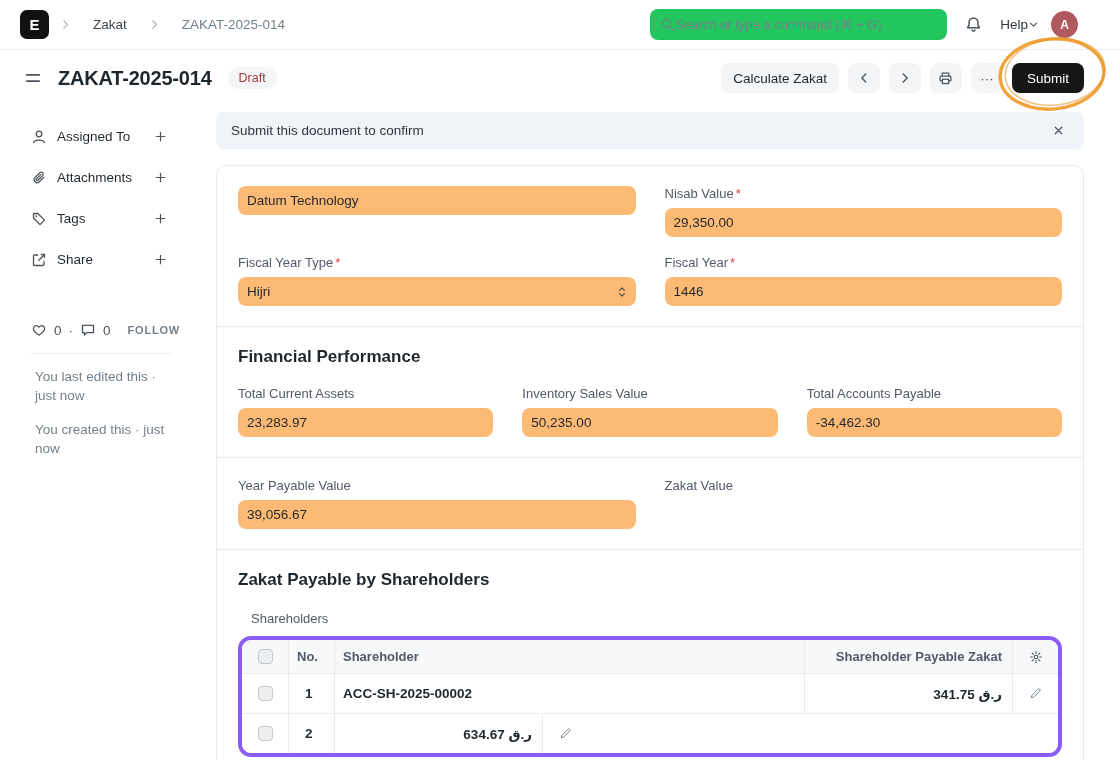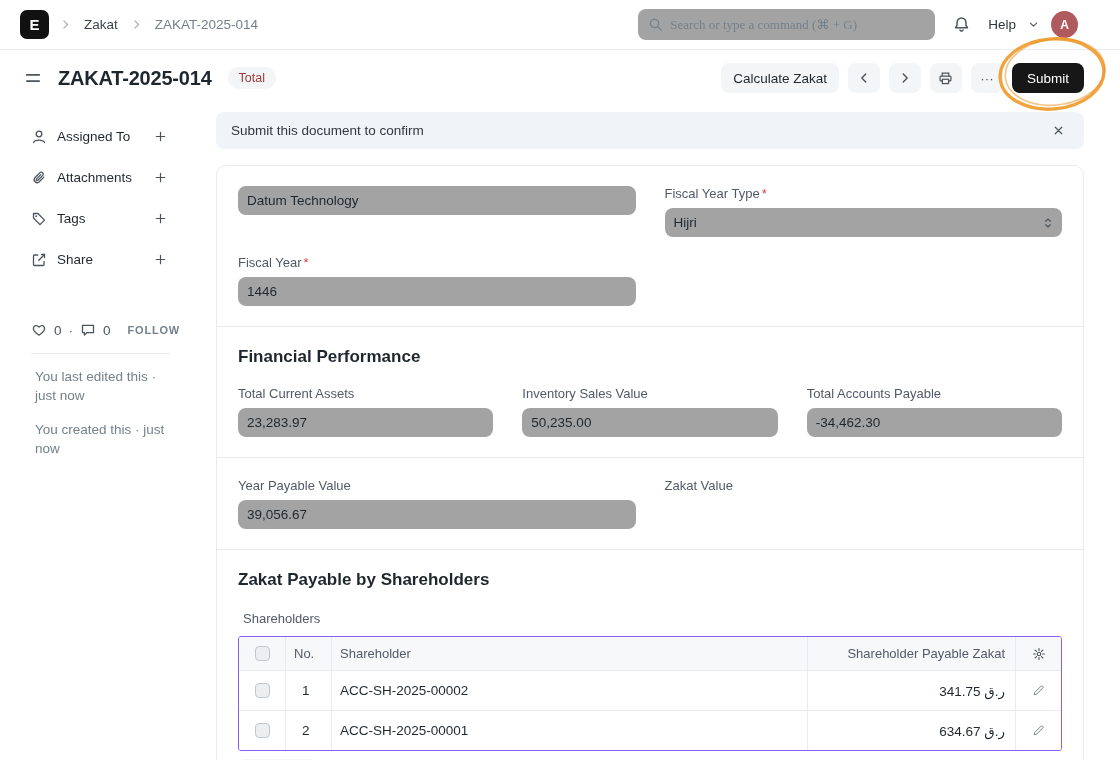--- a/index.html
+++ b/index.html
@@ -3,30 +3,30 @@
 <meta charset="utf-8">
 <style>
   * { box-sizing: border-box; margin: 0; padding: 0; }
   html,body { background:#fff; }
   body { font-family: "Liberation Sans","DejaVu Sans",sans-serif; color:#1f272e; }
   .app { position:relative; width:1120px; height:760px; overflow:hidden; background:#fff; }
 
   
   .navbar { height:50px; border-bottom:1px solid #ebeef0; display:flex; align-items:center; padding:0 42px 0 20px; }
   .logo { width:29px; height:29px; background:#111; border-radius:7px; color:#fff; font-weight:700; font-size:15px; display:flex; align-items:center; justify-content:center; flex-shrink:0; cursor:pointer; }
-  .breadcrumbs { display:flex; align-items:center; gap:12px; margin-left:10px; font-size:13.5px; }
+  .breadcrumbs { display:flex; align-items:center; gap:21px; margin-left:10px; font-size:13.5px; }
   .crumb-parent { color:#3b444b; cursor:pointer; }
   .crumb-current { color:#74808b; }
   .chev { display:flex; align-items:center; color:#a9b1b7; }
-  .nav-search { margin-left:auto; width:297px; height:31px; background:#a3a3a3; border-radius:8px; display:flex; align-items:center; gap:7px; padding:0 10px;font-family:Liberation Serif, serif; }
+  .nav-search { margin-left:auto; width:297px; height:31px; background:#22c55e; border-radius:8px; display:flex; align-items:center; gap:0; padding:0 10px; }
   .nav-search input { flex:1; border:none; background:transparent; outline:none; font-size:13px; color:#495058; font-family:inherit; }
   .nav-search input::placeholder { color:#74808b; }
   .icon-btn { background:none; border:none; display:flex; align-items:center; justify-content:center; cursor:pointer; color:#4c545b; padding:4px; }
   .nav-bell { margin-left:14px; }
-  .help-btn { margin-left:14px; display:flex; align-items:center; gap:12px; background:none; border:none; font-family:inherit; font-size:13.5px; color:#30373e; cursor:pointer;justify-content:center; }
+  .help-btn { margin-left:14px; display:flex; align-items:center; gap:0; background:none; border:none; font-family:inherit; font-size:13.5px; color:#30373e; cursor:pointer;justify-content:center; }
   .avatar { margin-left:12px; width:27px; height:27px; border-radius:50%; background:#b05a5f; color:#fff; font-size:12px; font-weight:700; display:flex; align-items:center; justify-content:center; cursor:pointer; }
 
   
   .page-header { display:flex; align-items:center; gap:10px; padding:13px 36px 11px 20px; }
   .sidebar-toggle { color:#4c545b; }
   .page-title { font-size:20px; font-weight:700; letter-spacing:-0.2px; margin-left:2px; }
   .badge { background:#f4f5f6; color:#a03a3a; font-size:12.5px; padding:4px 11px; border-radius:999px; margin-left:6px; }
   .header-actions { margin-left:auto; display:flex; align-items:center; gap:9px; }
   .btn { height:30px; border:none; border-radius:8px; background:#f4f5f6; color:#1f272e; font-size:13.5px; padding:0 12px; font-family:inherit; cursor:pointer; display:flex; align-items:center; justify-content:center; }
   .btn-sq { width:32px; padding:0; color:#4c545b; }
@@ -46,29 +46,29 @@
   .main { flex:1; }
   .banner { background:#f0f4f8; border-radius:8px; height:37px; display:flex; align-items:center; padding:8px 15px; font-size:13.5px; color:#30373e; }
   .banner .close { margin-left:auto; }
   .card { margin-top:16px; border:1px solid #e8ebee; border-radius:10px; background:#fff; }
   .section { padding:20px 21px; }
   .section + .section { border-top:1px solid #e8ebee; }
   .grid-2 { display:grid; grid-template-columns:1fr 1fr; column-gap:29px; row-gap:18px; }
   .grid-3 { display:grid; grid-template-columns:1fr 1fr 1fr; column-gap:29px; }
   .field label { display:block; font-size:13px; color:#525968; margin-bottom:7px; }
   .asterisk { color:#e03e3e; margin-left:2px; }
-  .control { width:100%; height:29px; background:#a3a3a3; border:none; border-radius:8px; padding:0 9px; font-size:13.5px; color:#1f272e; font-family:inherit; outline:none; }
+  .control { width:100%; height:29px; background:#fdba74; border:none; border-radius:8px; padding:0 9px; font-size:13.5px; color:#1f272e; font-family:inherit; outline:none; }
   .select-wrap { position:relative; }
   .select-wrap .updown { position:absolute; right:7px; top:50%; transform:translateY(-50%); pointer-events:none; color:#4c545b; display:flex; }
   .section-title { font-size:17px; font-weight:700; color:#1f272e; }
   .section-title.mb { margin-bottom:19px; }
-  .grid-label { font-size:13px; color:#525968; margin:21px 5px 10px; }
+  .grid-label { font-size:13px; color:#525968; margin:21px 13px 10px; }
 
   
-  .grid-table { border:1px solid #8b5cf6; border-radius:3px; overflow:hidden; }
+  .grid-table { border:4px solid #8b5cf6; border-radius:13px; overflow:hidden;font-weight:bold; }
   .t-row { display:flex; align-items:stretch; background:#fff; }
   .t-head { background:#f7f8fa; height:33px; color:#525968; font-size:13px; }
   .t-body { height:40px; border-top:1px solid #e9ecee; font-size:13.5px; }
   .cell { display:flex; align-items:center; padding:0 8px; }
   .cell + .cell { border-left:1px solid #e9ecee; }
   .c-check { width:46px; justify-content:center; }
   .c-no { width:46px; }
   .t-body .c-no { padding-left:16px; }
   .c-sh { flex:1; }
   .c-pay { width:208px; justify-content:flex-end; padding-right:10px; }
@@ -136,21 +136,21 @@
 
   <div class="page-header">
     <button class="icon-btn sidebar-toggle">
       <span>
           <svg width="18" height="18" viewBox="0 0 16 16">
             <path d="M2.5 5.3h11M2.5 10.7h11" fill="none" stroke="currentColor" stroke-width="1.5" stroke-linecap="round"></path>
           </svg>
         </span>
     </button>
     <h1 class="page-title">ZAKAT-2025-014</h1>
-    <span class="badge">Total</span>
+    <span class="badge">Draft</span>
     <div class="header-actions">
       <button class="btn">Calculate Zakat</button>
       <button class="btn btn-sq">
         <span>
             <svg width="14" height="14" viewBox="0 0 16 16">
               <path d="M10 3.5L5.5 8l4.5 4.5" fill="none" stroke="currentColor" stroke-width="1.6" stroke-linecap="round" stroke-linejoin="round"></path>
             </svg>
           </span>
       </button>
       <button class="btn btn-sq">
@@ -273,20 +273,24 @@
             </span>
           </span>
       </div>
 
       <div class="card">
 
         <div class="section">
           <div class="grid-2">
             <div class="field">
               <input class="control" type="text" value="Datum Technology" style="">
+            </div>
+            <div class="field">
+              <label><span>Nisab Value</span><span class="asterisk">*</span></label>
+              <input class="control" type="text" value="29,350.00" style="">
             </div>
             <div class="field">
               <label><span>Fiscal Year Type</span><span class="asterisk">*</span></label>
               <div class="select-wrap">
                 <div class="control" style="display:flex;align-items:center;">
                     <span>Hijri</span>
                   </div>
                 <span class="updown">
                     <svg width="14" height="14" viewBox="0 0 16 16">
                       <path d="M5.2 6.2L8 3.4l2.8 2.8M5.2 9.8L8 12.6l2.8-2.8" fill="none" stroke="currentColor" stroke-width="1.4" stroke-linecap="round" stroke-linejoin="round"></path>
@@ -371,21 +375,20 @@
                     </span>
                   </button>
                 </div>
             </div>
 
             <div class="t-row t-body">
               <div class="cell c-check">
                   <div class="checkbox"></div>
                 </div>
               <div class="cell c-no">2</div>
-              <div class="cell c-sh">ACC-SH-2025-00001</div>
               <div class="cell c-pay">634.67 ر.ق</div>
               <div class="cell c-gear">
                   <button class="edit-btn">
                     <span>
                       <svg width="13" height="13" viewBox="0 0 16 16">
                         <path d="M2.8 13.2l.7-2.9 7.7-7.7a1.2 1.2 0 0 1 1.7 0l.5.5a1.2 1.2 0 0 1 0 1.7l-7.7 7.7z" fill="none" stroke="currentColor" stroke-width="1.2" stroke-linejoin="round"></path>
                       </svg>
                     </span>
                   </button>
                 </div>

